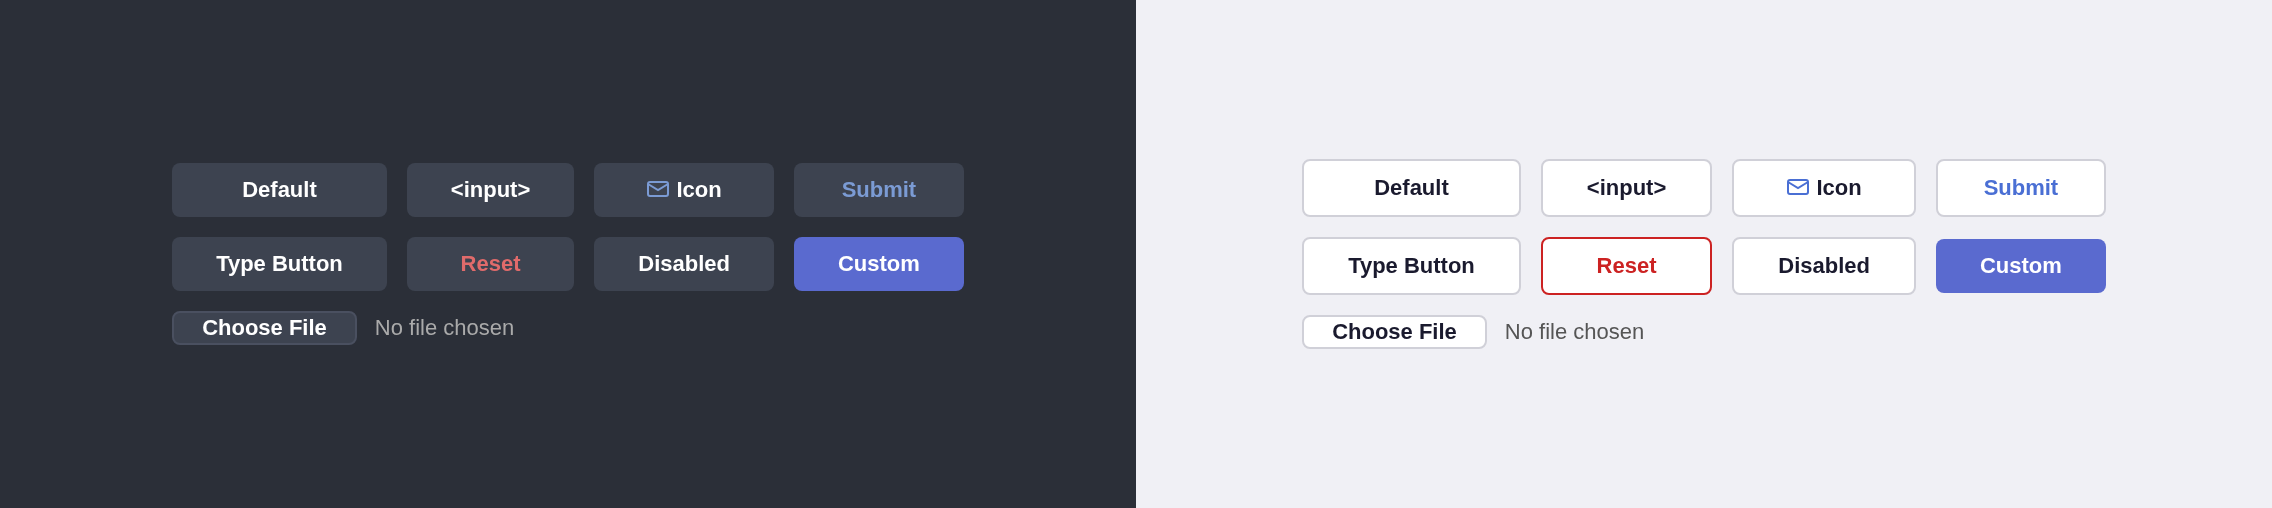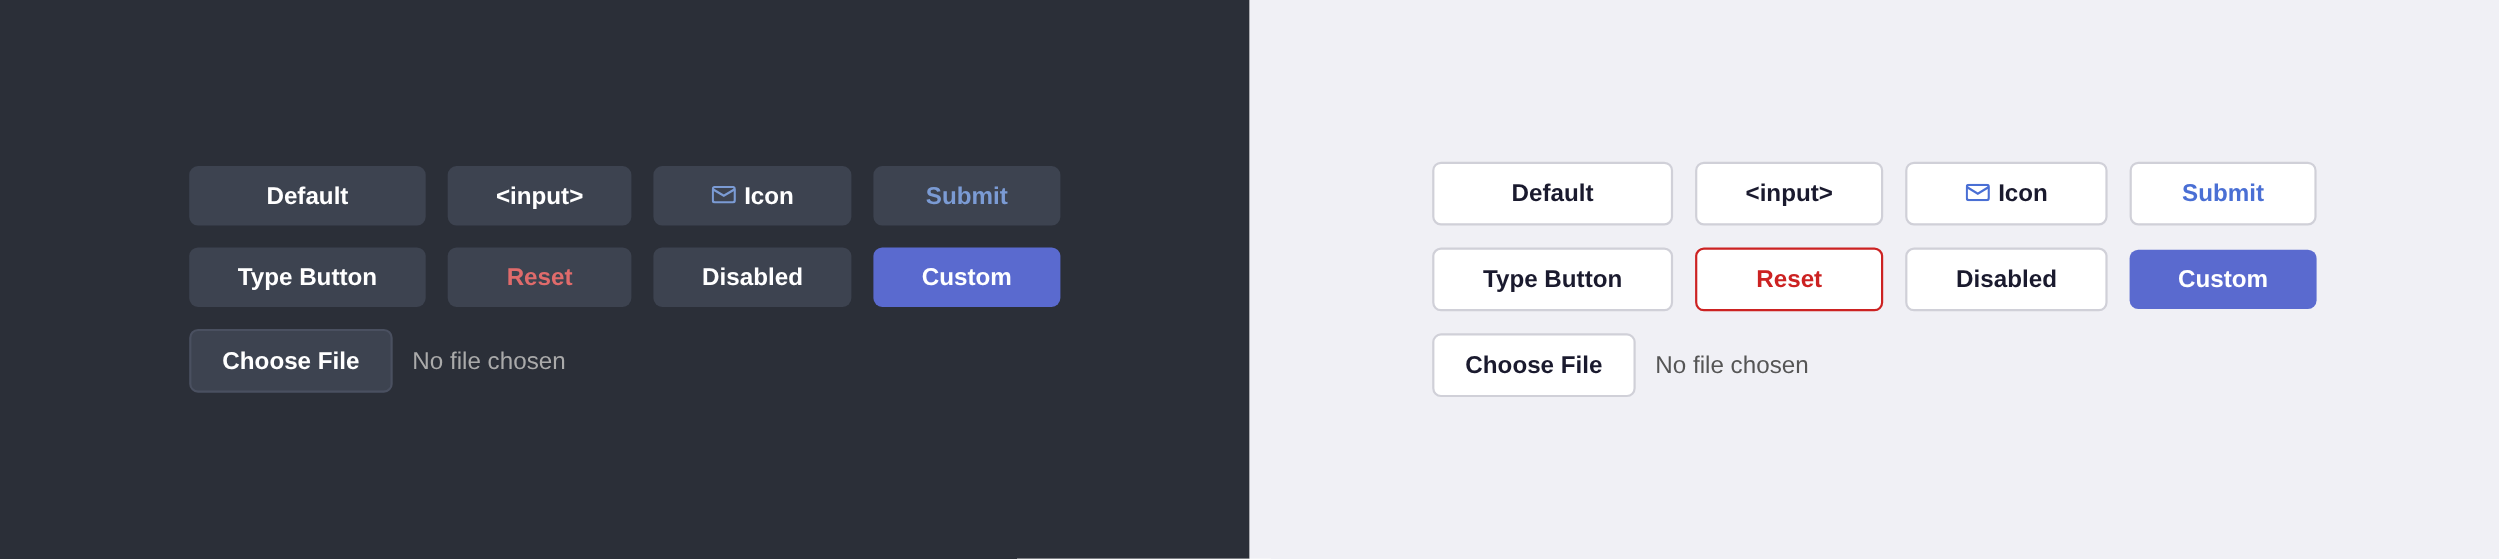--- a/index.html
+++ b/index.html
@@ -145,21 +145,21 @@
     }
 
     .file-row {
       grid-column: 1 / 3;
       display: flex;
       align-items: center;
       gap: 18px;
     }
 
     .btn-file {
-      padding: 14px 28px;
+      padding: 2px 28px;
       border-radius: 8px;
       font-size: 22px;
       font-weight: 700;
       cursor: pointer;
       border: 2px solid #d0d0d8;
     }
 
     .dark .btn-file {
       background-color: #3d4350;
       color: #ffffff;

